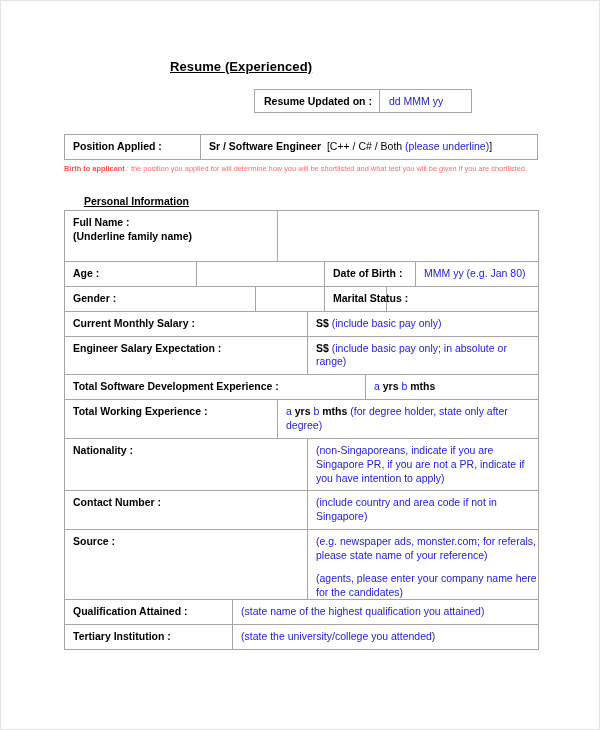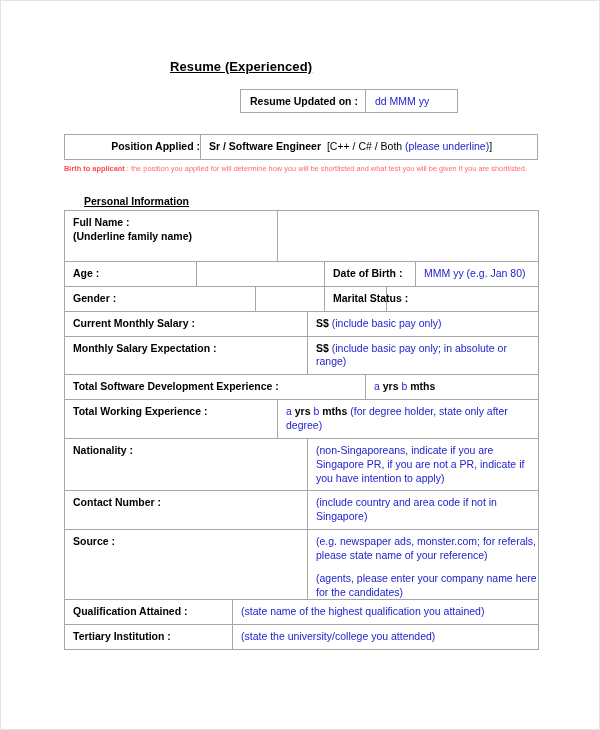--- a/index.html
+++ b/index.html
@@ -32,21 +32,21 @@
     font-weight: bold;
     color: #000;
     text-decoration: underline;
     letter-spacing: .1px;
     white-space: nowrap;
   }
 
   
   .updated-box {
     position: absolute;
-    left: 239px;
+    left: 253px;
     top: 88px;
     display: flex;
     border: 1px solid #a6a6a6;
     background: #fff;
   }
   .updated-label {
     padding: 5px 7px 5px 9px;
     font-size: 10.5px;
     font-weight: bold;
     color: #000;
@@ -97,21 +97,21 @@
     margin-top: 9px;
   }
 
   
   .pos-wrap {
     position: absolute;
     left: 63px;
     top: 133px;
     width: 474px;
   }
-  .pos-label-cell { width: 127px; text-align: right; }
+  .pos-label-cell { width: 127px; }
   .note {
     margin-top: 4px;
     font-size: 7.4px;
     line-height: 1.38;
     color: #ff6a6a;
     width: 470px;
   }
   .note b {
     color: #ff4d4d;
     font-weight: bold;
@@ -228,21 +228,21 @@
           <span class="lbl">Current Monthly Salary :</span>
         </td>
         <td colspan="5">
           <span class="blk-b">S$</span>
           <span class="blue">(include basic pay only)</span>
         </td>
       </tr>
 
       <tr>
         <td colspan="4">
-          <span class="lbl">Monthly Salary Expectation :</span>
+          <span class="lbl">Engineer Salary Expectation :</span>
         </td>
         <td colspan="5">
           <span class="blk-b">S$</span>
           <span class="blue">(include basic pay only; in absolute or range)</span>
         </td>
       </tr>
 
       <tr>
         <td colspan="6">
           <span class="lbl">Total Software Development Experience :</span>

